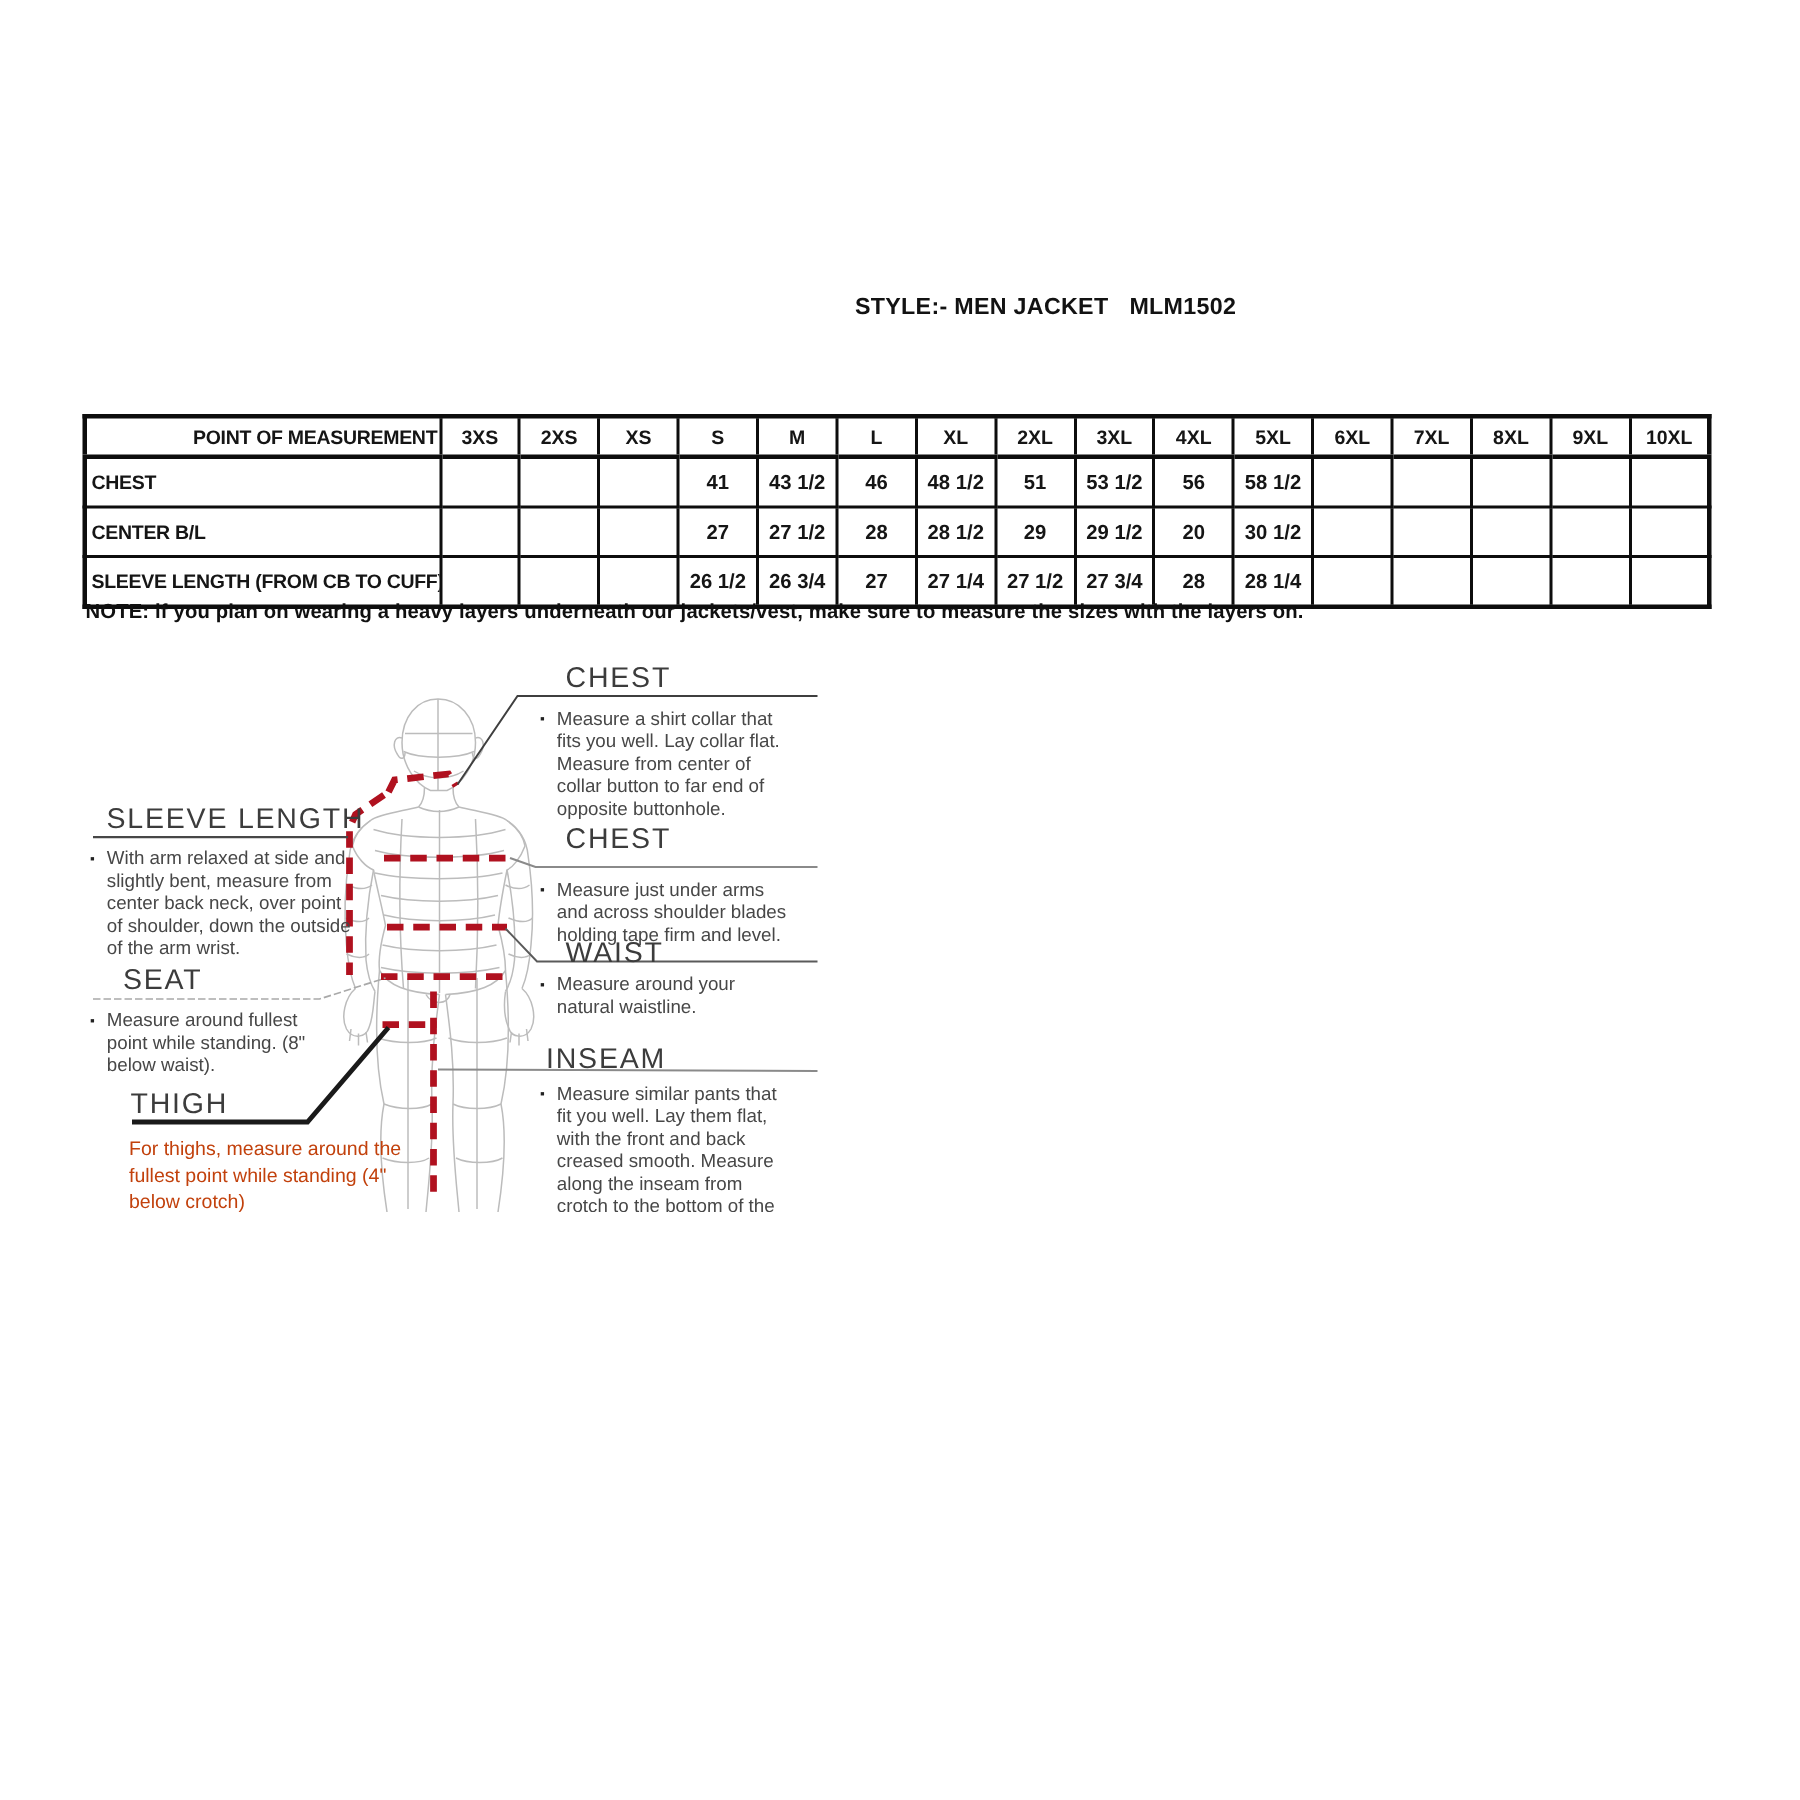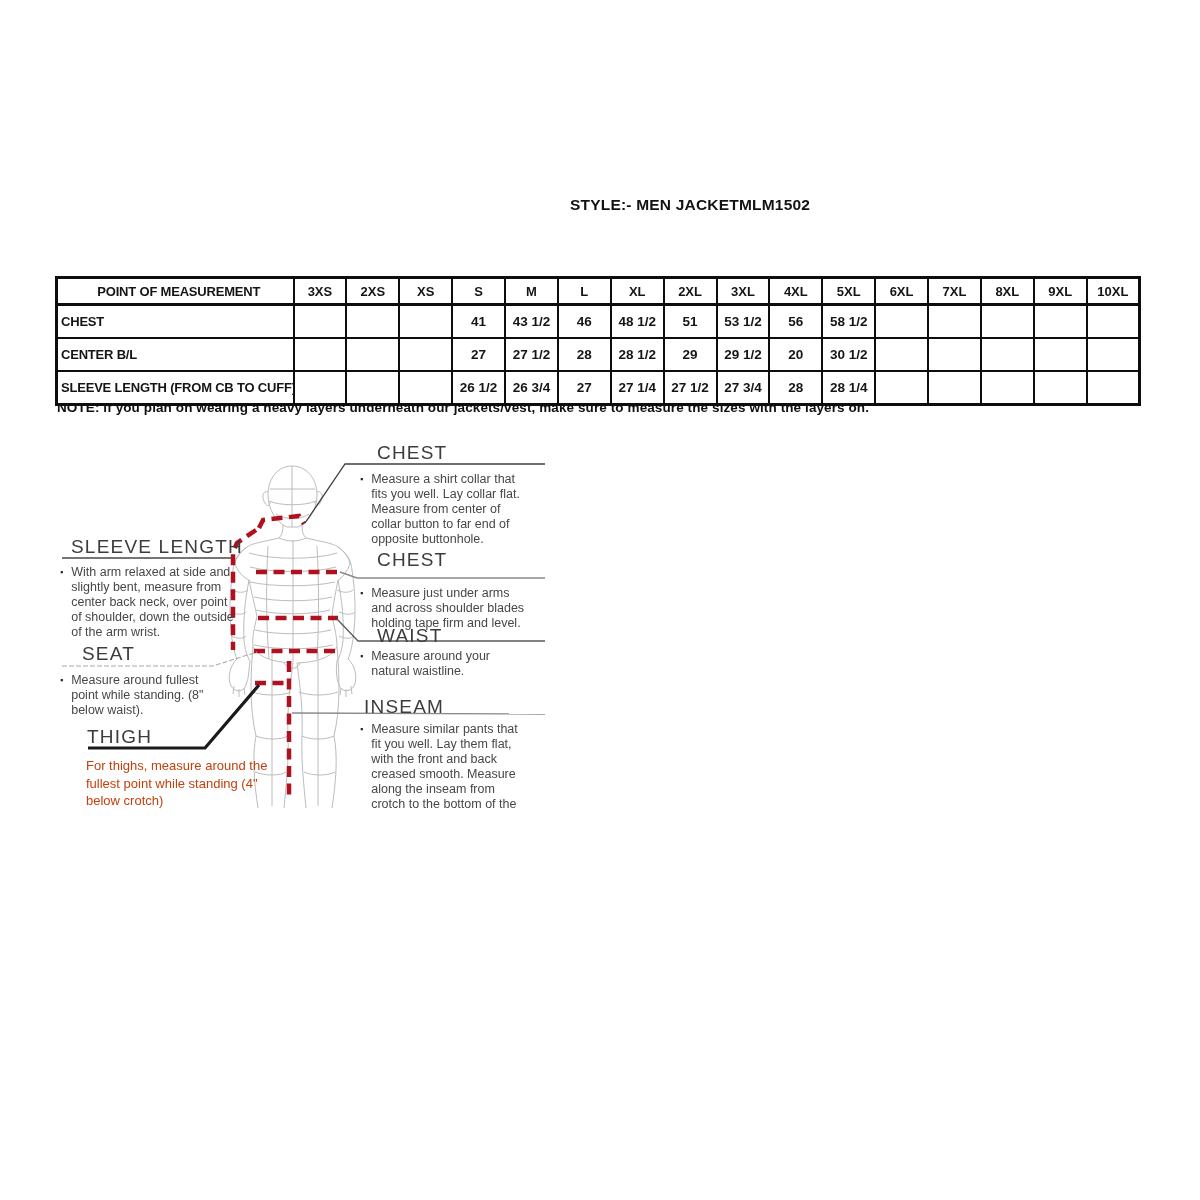--- a/index.html
+++ b/index.html
@@ -5,33 +5,33 @@
   html,body{margin:0;padding:0;background:#fff;}
   .page{
     position:relative;width:1200px;height:1200px;background:#ffffff;
     font-family:"Liberation Sans", sans-serif;color:#111;overflow:hidden;
   }
   
   .doc-title{
     position:absolute;top:196px;left:570px;font-size:15.5px;font-weight:bold;
     color:#121212;letter-spacing:.2px;white-space:nowrap;
   }
-  .doc-title .code{text-align:center;}
+  .doc-title .code{margin-left:14px;text-align:center;}
   
   .size-table-wrap{position:absolute;left:55px;top:276px;width:1086px;}
   table.size-table{
     border-collapse:collapse;width:100%;table-layout:fixed;
     border:3px solid #0d0d0d;
   }
   table.size-table th, table.size-table td{
     border:2px solid #0d0d0d;font-weight:bold;color:#151515;
     overflow:hidden;white-space:nowrap;
   }
   table.size-table th{height:22px;font-size:13px;text-align:center;border-bottom:3px solid #0d0d0d;}
-  table.size-table th.pom{text-align:center;padding-left:8px;letter-spacing:-0.2px;}
+  table.size-table th.pom{text-align:right;padding-left:8px;letter-spacing:-0.2px;}
   table.size-table td{height:29px;font-size:13.5px;text-align:center;}
   table.size-table td.row-label{text-align:left;padding-left:3px;font-size:13px;letter-spacing:-0.2px;}
   
   .note-line{
     position:absolute;left:57px;top:400px;font-size:13.5px;font-weight:bold;color:#101010;
     letter-spacing:.1px;white-space:nowrap;
   }
   
   .guide{position:absolute;left:0;top:440px;width:600px;height:368px;overflow:hidden;}
   .guide svg{position:absolute;left:0;top:0;}

